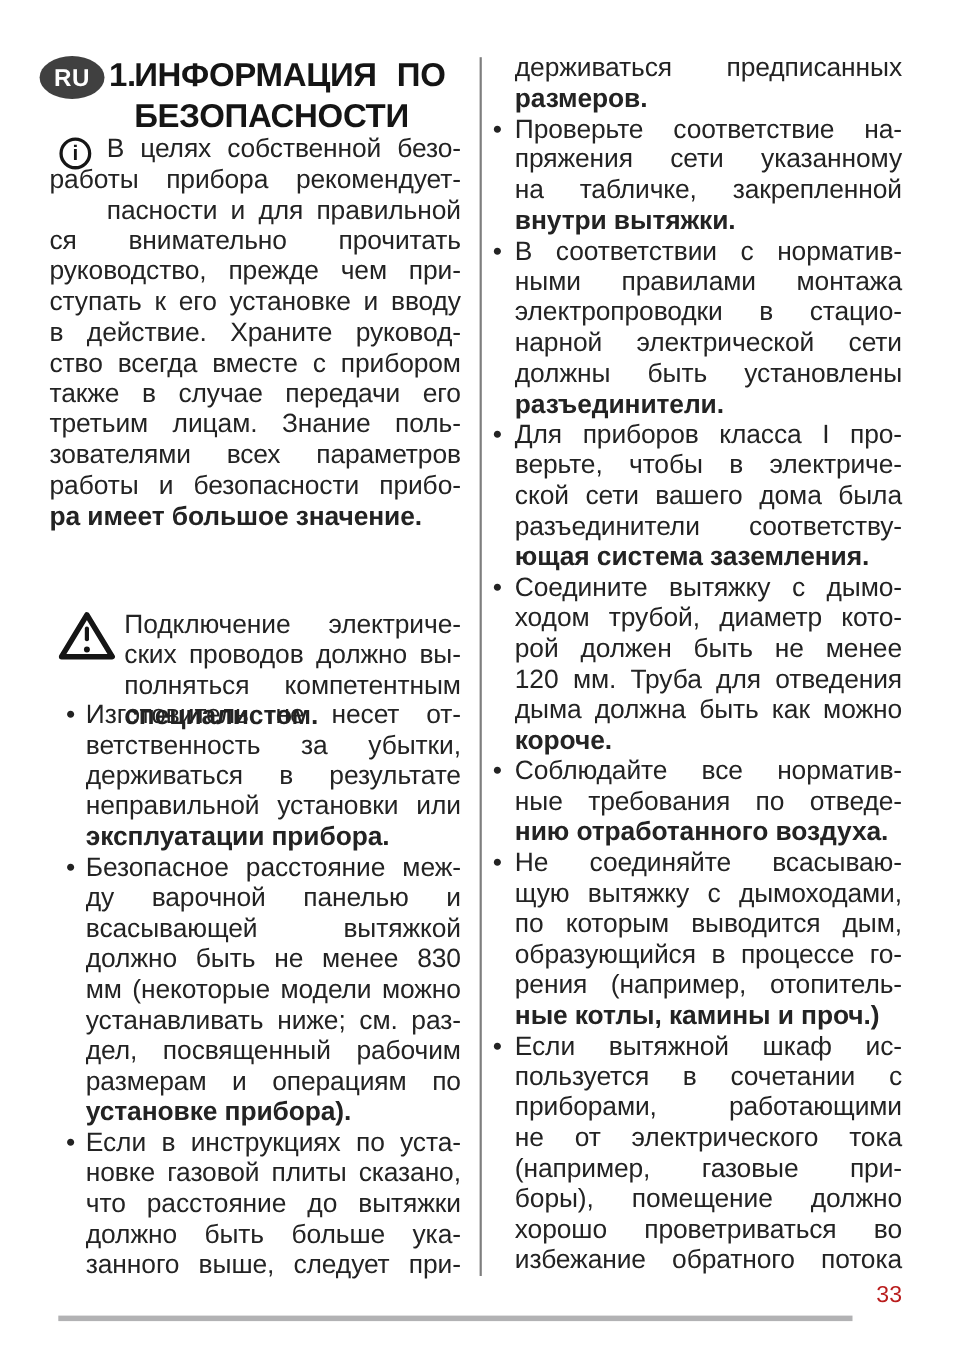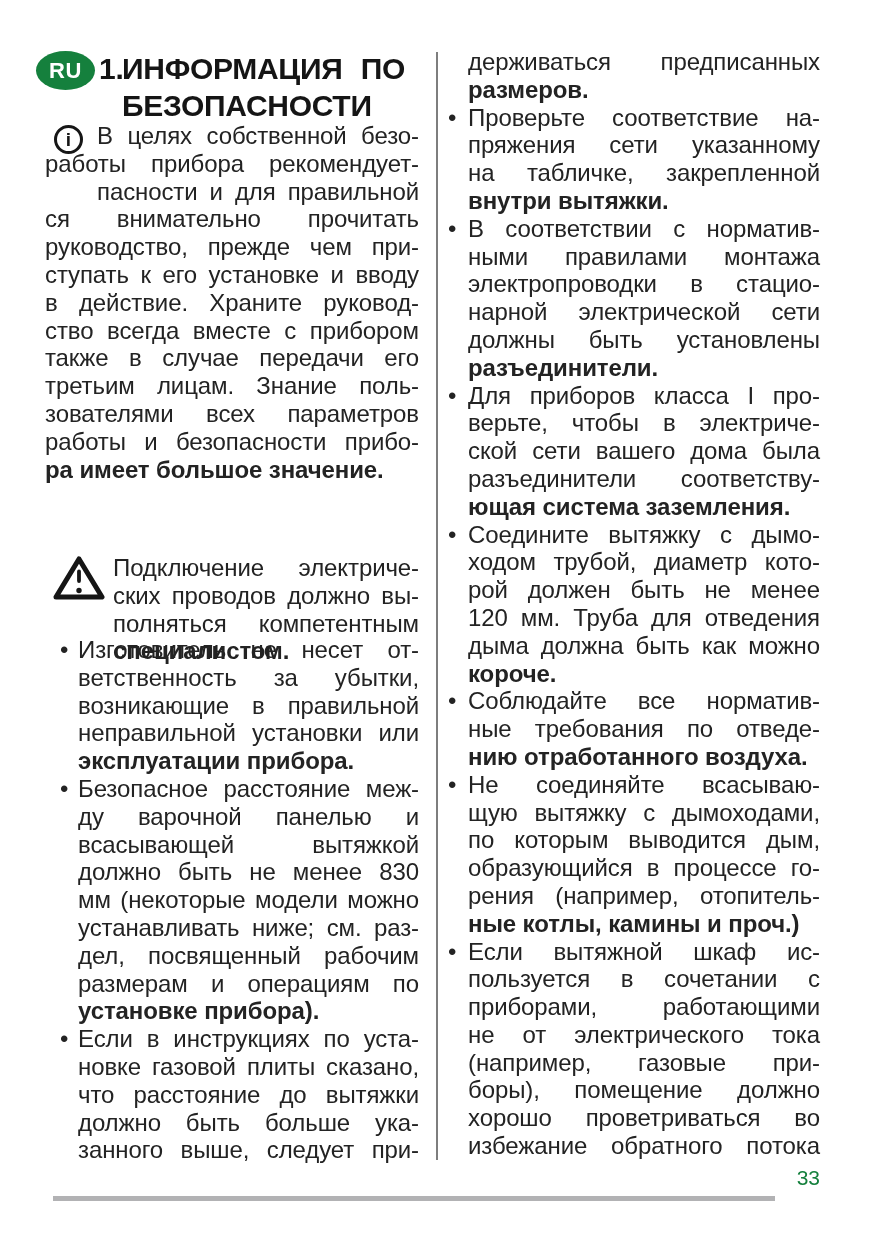--- a/index.html
+++ b/index.html
@@ -6,21 +6,21 @@
   body{
     width:875px;height:1241px;background:#ffffff;
     font-family:"Liberation Sans",sans-serif;color:#232323;
     -webkit-font-smoothing:antialiased;
   }
   .page{position:relative;width:875px;height:1241px;background:#fff;overflow:hidden;}
 
   
   .ru-badge{
     position:absolute;left:36px;top:51px;width:59px;height:39px;
-    background:#15803d;border-radius:50%;
+    background:#404040;border-radius:50%;
     display:flex;align-items:center;justify-content:center;
   }
   .ru-badge span{color:#fff;font-weight:bold;font-size:22px;letter-spacing:.5px;}
 
   
   .left-col{position:absolute;left:45px;top:48px;width:374px;height:1130px;}
   .right-col{position:absolute;left:448px;top:48px;width:372px;}
   .col-divider{position:absolute;left:436px;top:52px;width:2px;height:1108px;background:#7e7e7e;}
 
   
@@ -58,21 +58,21 @@
   .bullet-item{position:relative;}
   .left-col .bullet-item{padding-left:33px;}
   .left-col .bullet-marker{position:absolute;left:15px;top:0;}
   .right-col .cont{padding-left:20px;}
   .right-col .bullet-item{padding-left:20px;}
   .right-col .bullet-marker{position:absolute;left:0;top:0;}
 
   
   .footer-rule{position:absolute;left:53px;top:1196px;width:722px;height:5px;background:#b2b2b4;}
   .page-number{position:absolute;left:760px;top:1166px;width:60px;text-align:right;
-               font-size:21px;color:#15803d;}
+               font-size:21px;color:#b91c1c;}
 </style>
 </head>
 <body>
 
 <div class="page">
 
   <div class="ru-badge">
     <span>RU</span>
   </div>
 
@@ -120,21 +120,21 @@
           <div class="tl tl-end">специалистом.</div>
         </div>
     </div>
 
     <div class="bullet-list">
         <div class="bullet-item">
           <span class="bullet-marker">•</span>
           <div class="bullet-text">
             <div class="tl">Изготовитель не несет от-</div>
             <div class="tl">ветственность за убытки,</div>
-            <div class="tl">возникающие в правильной</div>
+            <div class="tl">держиваться в результате</div>
             <div class="tl">неправильной установки или</div>
             <div class="tl tl-end">эксплуатации прибора.</div>
           </div>
         </div>
         <div class="bullet-item">
           <span class="bullet-marker">•</span>
           <div class="bullet-text">
             <div class="tl">Безопасное расстояние меж-</div>
             <div class="tl">ду варочной панелью и</div>
             <div class="tl">всасывающей вытяжкой</div>

